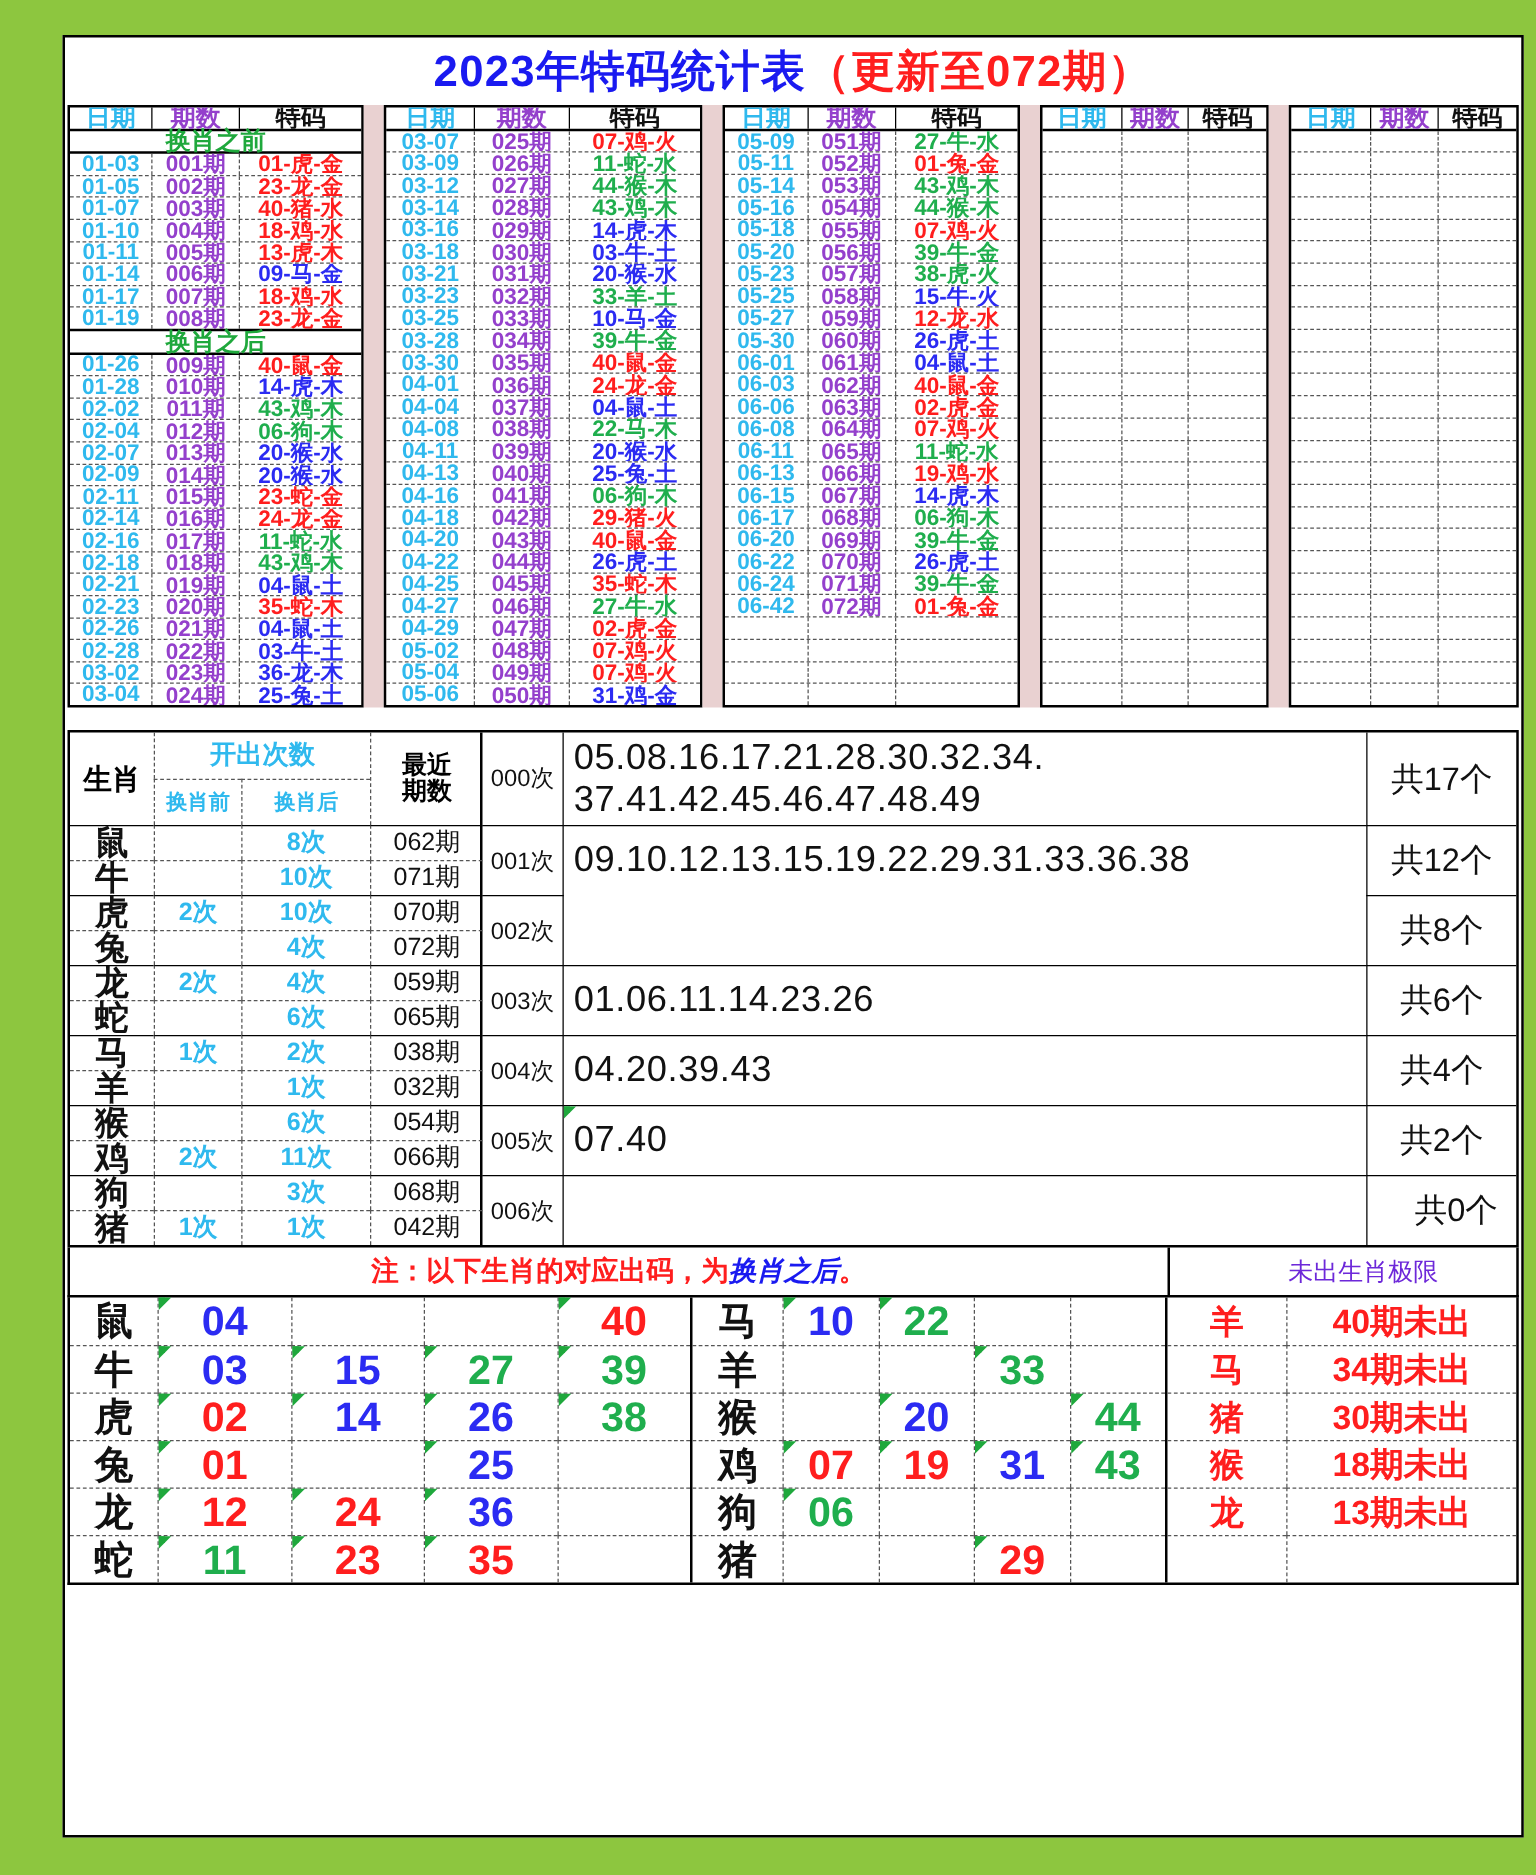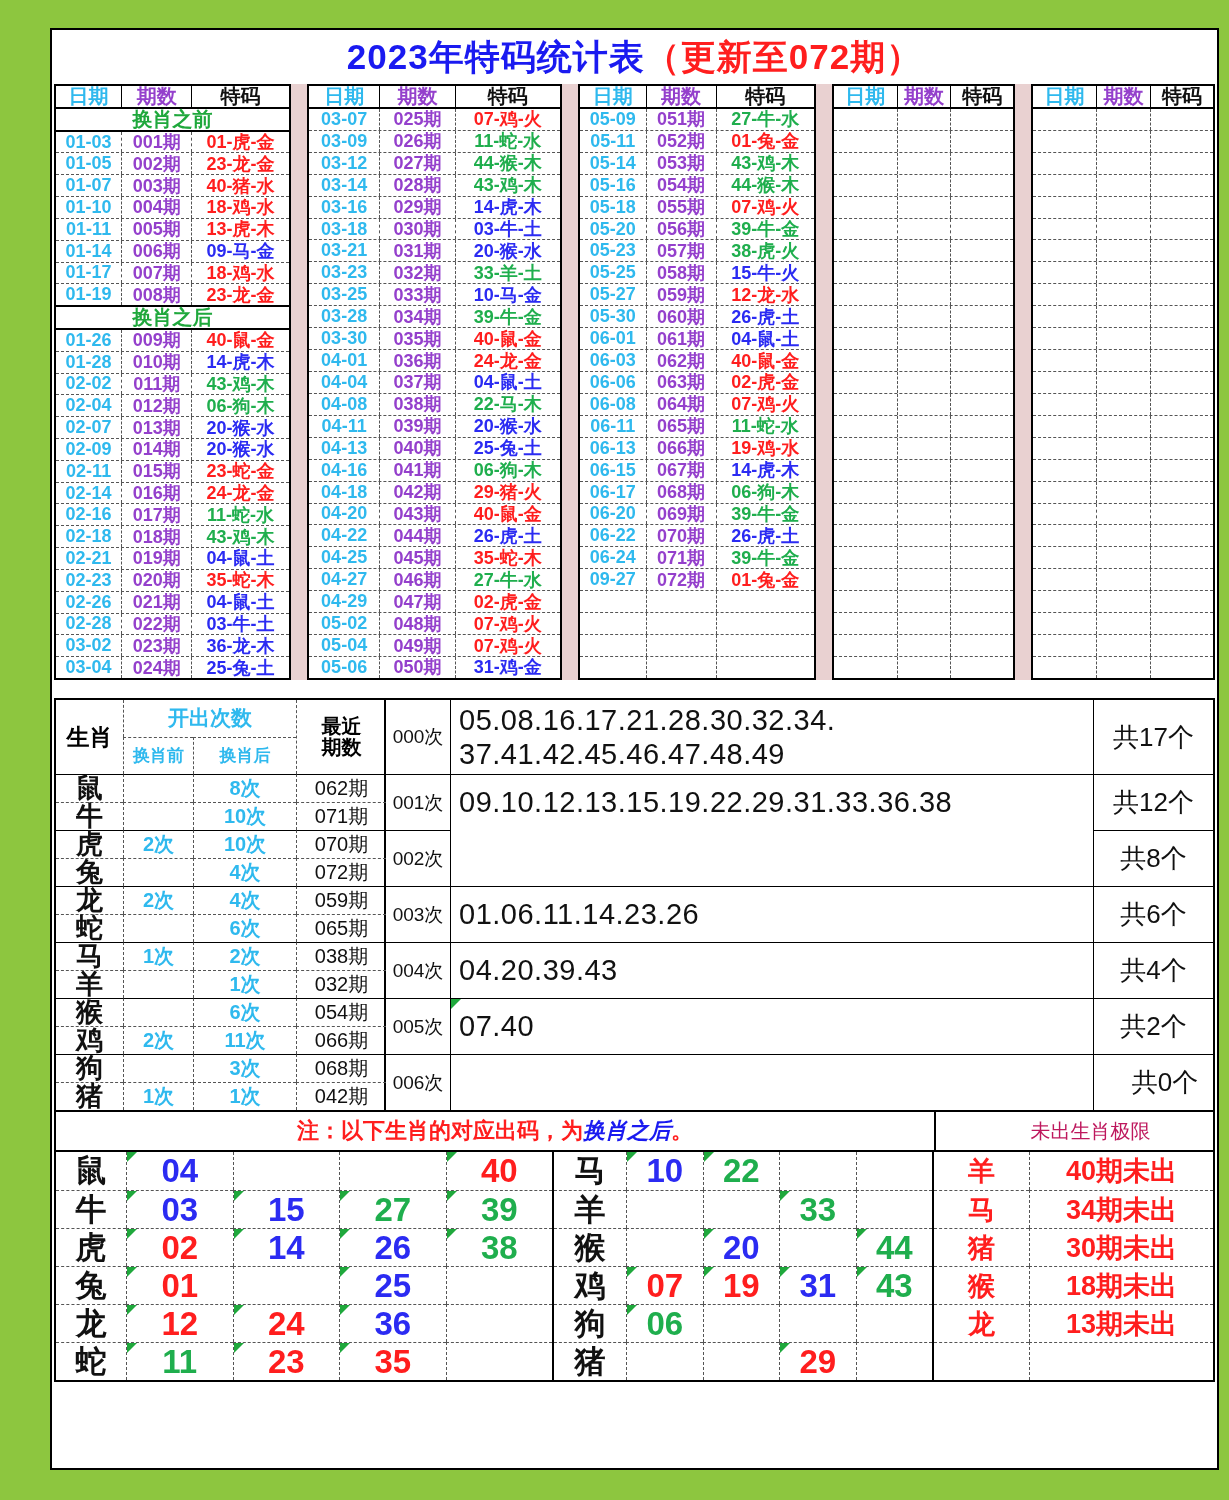--- a/index.html
+++ b/index.html
@@ -6,21 +6,21 @@
   body { margin: 0; font-family: "Liberation Sans", "DejaVu Sans", sans-serif; background: #fff; }
   .frame { width: 1229px; height: 1500px; background: #8dc63f; padding: 28px 30px 30px 30px; }
   .content { width: 100%; height: 100%; background: #fff; border: 2px solid #000; padding: 0 2px; display: flex; flex-direction: column; overflow: hidden; margin-left: 20px; }
 
   
   .title-row { height: 54px; display: flex; align-items: center; justify-content: center; font-weight: bold; font-size: 35px; letter-spacing: 1px; }
   .t-main { color: #1a1af0; }
   .t-sub  { color: #ff1e1e; }
 
   
-  .tables-row { height: 596px; display: flex; }
+  .tables-row { height: 482px; display: flex; }
   .pgroup { border: 2px solid #000; display: flex; flex-direction: column; background: #fff; }
   .g0 { width: 237px; } .g1 { width: 255px; } .g2 { width: 238px; } .g3 { width: 183px; } .g4 { width: 184px; }
   .psep { width: 16px; background: #e9d1d1; }
   .prow { flex: 1; display: flex; align-items: stretch; border-top: 1px dashed #555; min-height: 0; }
   .prow:first-child, .phead + .prow, .psec + .prow { border-top: none; }
   .phead { border-bottom: 2px solid #000; }
   .psec { justify-content: center; align-items: center; color: #1fa83c; font-weight: bold; font-size: 20px; border-top: 2px solid #000; border-bottom: 2px solid #000; }
   .pcell { display: flex; align-items: center; justify-content: center; border-left: 1px dashed #555; overflow: hidden; white-space: nowrap; }
   .pcell:first-child { border-left: none; }
   .pcell:nth-child(1) { width: 28%; } .pcell:nth-child(2) { width: 30%; } .pcell:nth-child(3) { width: 42%; }
@@ -56,21 +56,21 @@
   .cc { display: flex; align-items: center; border-top: 1px solid #000; overflow: hidden; position: relative; }
   .cc.nt { border-top: none; }
   .clabel { justify-content: center; font-size: 19px; color: #111; border-right: 1px solid #000; }
   .cnums { font-size: 29px; color: #111; padding-left: 8px; white-space: pre-line; line-height: 1.18; letter-spacing: 0.5px; }
   .ctotal { justify-content: center; font-size: 26px; color: #111; border-left: 1px solid #000; }
 
   
   .note-row { height: 40px; display: flex; border: 2px solid #000; border-top: none; }
   .note-cell { width: 880px; display: flex; align-items: center; justify-content: center; font-size: 22px; font-weight: bold; border-right: 2px solid #000; }
   .nr { color: #ff1e1e; } .nb { color: #1a1af0; font-style: italic; }
-  .limit-head { flex: 1; display: flex; align-items: center; justify-content: center; color: #be185d; font-size: 20px; padding-left: 32px; }
+  .limit-head { flex: 1; display: flex; align-items: center; justify-content: center; color: #6d28d9; font-size: 20px; padding-left: 32px; }
 
   
   .bottom-row { height: 230px; display: flex; border: 2px solid #000; border-top: none; }
   .bt { width: 498px; border-right: 2px solid #000; display: grid; grid-template-columns: 70px repeat(4, 1fr); grid-template-rows: repeat(6, 38px); }
   .bt2 { width: 380px; grid-template-columns: 72px repeat(4, 1fr); }
   .limit-table { flex: 1; display: grid; grid-template-columns: 95px 1fr; grid-template-rows: repeat(6, 38px); }
   .bc { position: relative; display: flex; align-items: center; justify-content: center; border-top: 1px dashed #555; border-left: 1px dashed #555; overflow: visible; }
   .bc.nt { border-top: none; } .bc.nl { border-left: none; }
   .bz { font-size: 31px; font-weight: bold; color: #111; }
   .bn { font-size: 33px; font-weight: 600; }
@@ -463,21 +463,21 @@
             <div class="pcell c-date">06-22</div>
             <div class="pcell c-period">070期</div>
             <div class="pcell c-code" style="color: rgb(43, 43, 242);">26-虎-土</div>
           </div>
           <div class="prow">
             <div class="pcell c-date">06-24</div>
             <div class="pcell c-period">071期</div>
             <div class="pcell c-code" style="color: rgb(31, 174, 77);">39-牛-金</div>
           </div>
           <div class="prow">
-            <div class="pcell c-date">09-27</div>
+            <div class="pcell c-date">06-42</div>
             <div class="pcell c-period">072期</div>
             <div class="pcell c-code" style="color: rgb(255, 30, 30);">01-兔-金</div>
           </div>
           <div class="prow">
             <div class="pcell c-date"></div>
             <div class="pcell c-period"></div>
             <div class="pcell c-code"></div>
           </div>
           <div class="prow">
             <div class="pcell c-date"></div>

